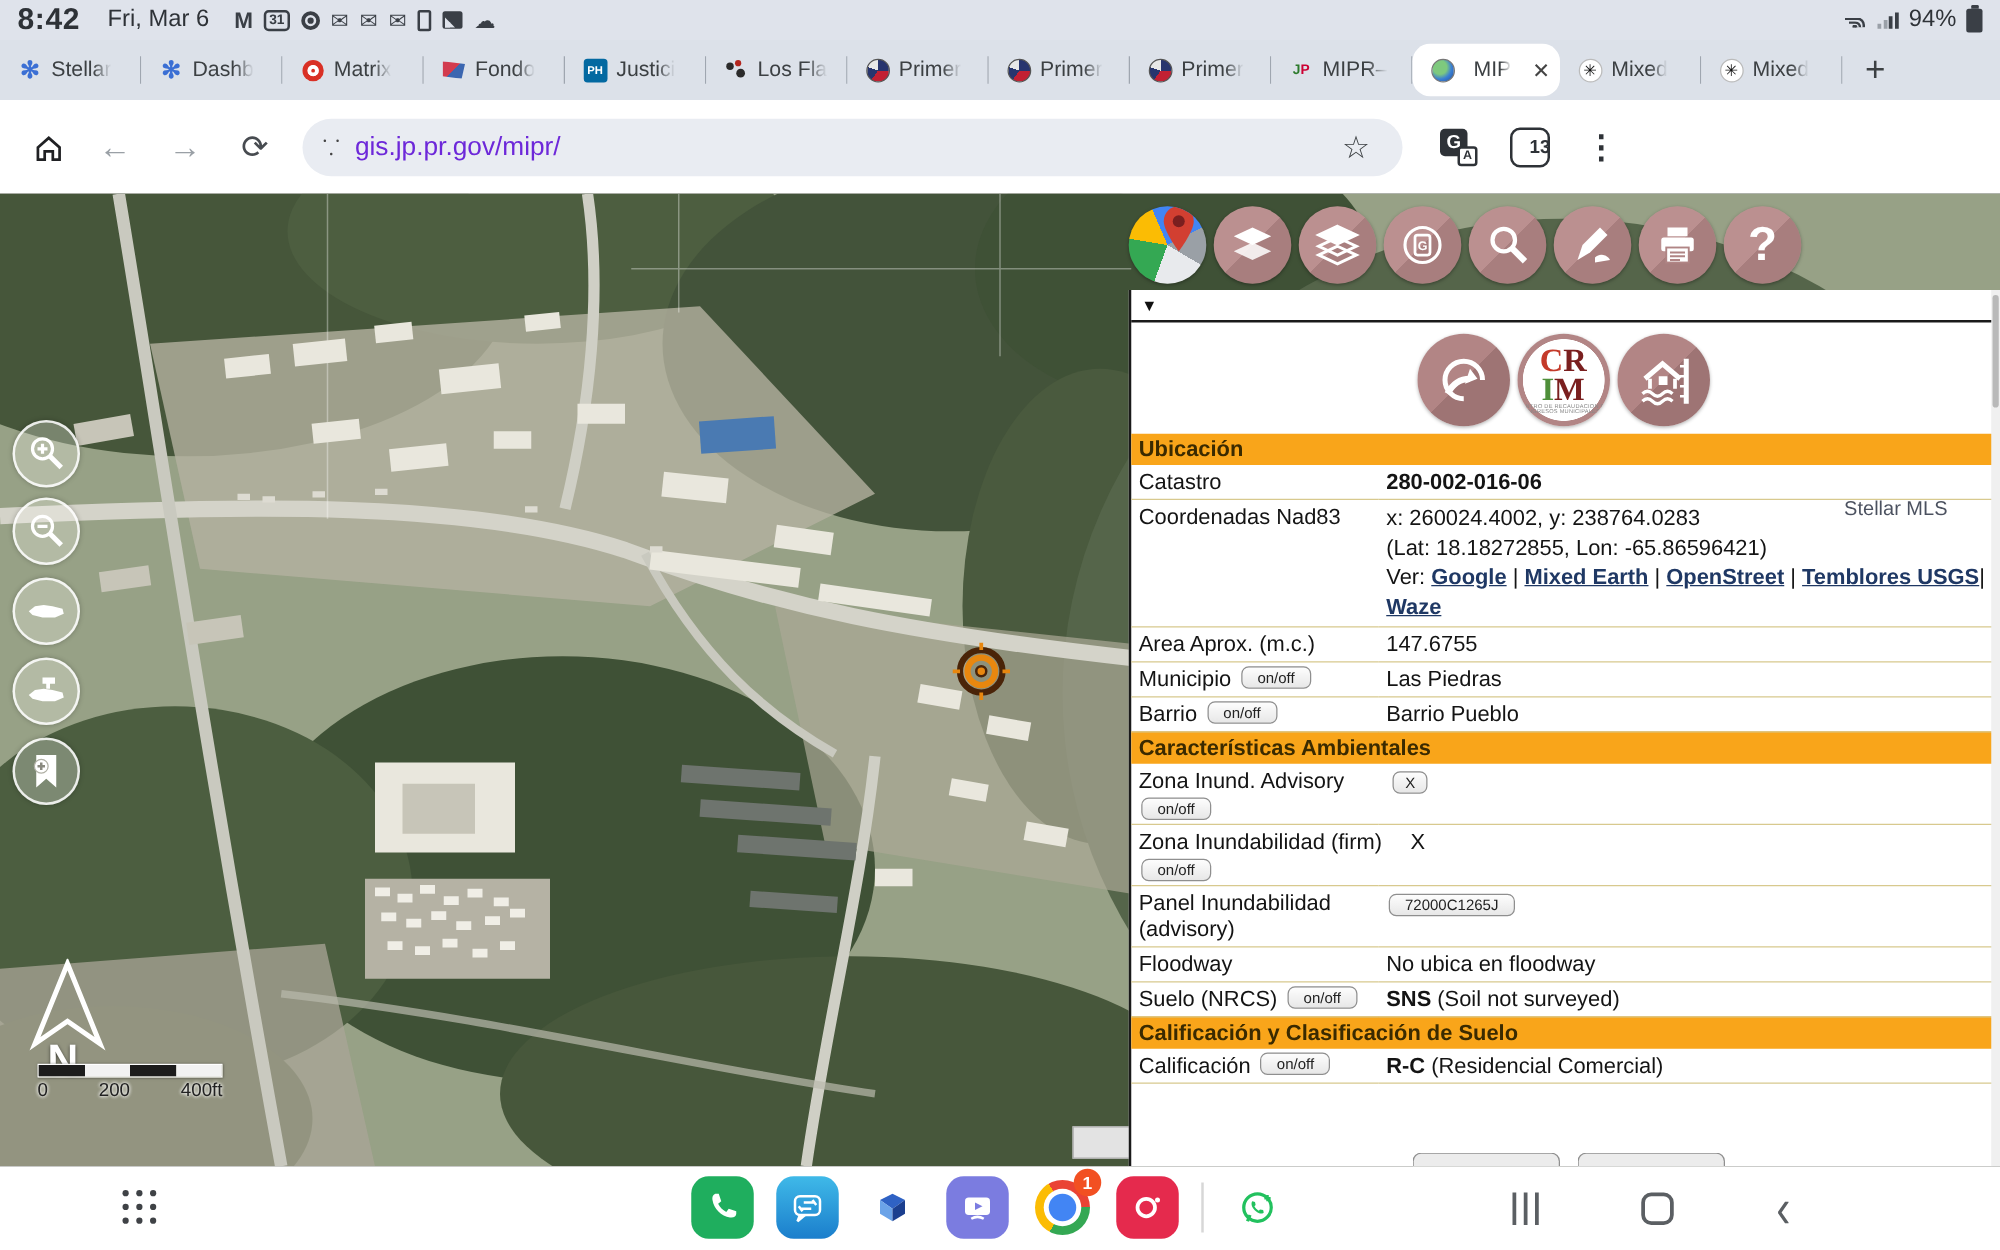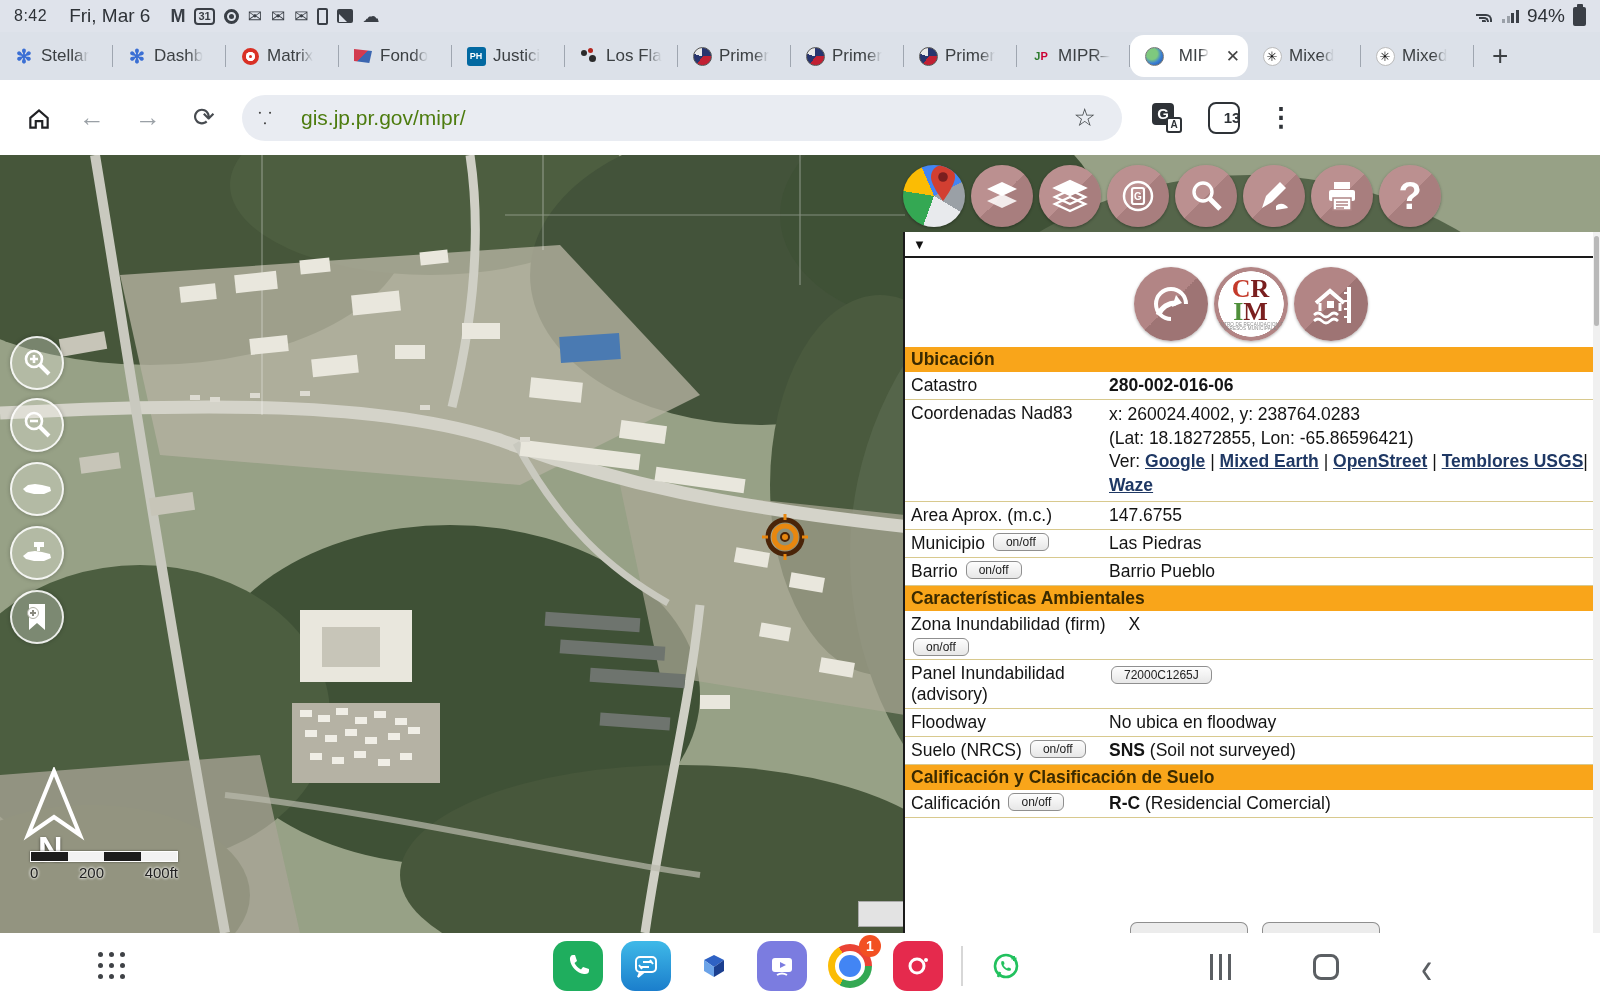--- a/index.html
+++ b/index.html
@@ -2,21 +2,21 @@
 <html><head>
 <meta charset="utf-8">
 <style>
   * { margin:0; padding:0; box-sizing:border-box; }
   html,body { width:1600px; height:1000px; overflow:hidden; background:#000;
     font-family:"Liberation Sans", sans-serif; }
 
   
   #statusbar { position:absolute; left:0; top:0; width:1600px; height:32px;
     background:#dfe3eb; color:#2e3237; display:flex; align-items:center; padding:0 14px; }
-  #statusbar .time { font-size:16px; font-weight:normal; letter-spacing:.5px; }
+  #statusbar .time { font-size:24px; font-weight:bold; letter-spacing:.5px; }
   #statusbar .date { font-size:19px; margin-left:22px; }
   .sb-icons { display:flex; align-items:center; gap:9px; margin-left:20px; }
   .sb-ic { color:#3a3f46; font-size:17px; line-height:1; }
   .sb-m { font-weight:bold; font-size:18px; }
   .sb-cal { border:2px solid #3a3f46; border-radius:4px; font-size:11px; font-weight:bold;
     padding:0 2px; line-height:13px; }
   .sb-chrome { width:15px; height:15px; border:3px solid #3a3f46; border-radius:50%; position:relative; }
   .sb-chrome::after{ content:""; position:absolute; inset:2px; background:#3a3f46; border-radius:50%; }
   .sb-phone { width:11px; height:17px; border:2px solid #3a3f46; border-radius:2px; }
   .sb-img { width:16px; height:14px; background:#3a3f46; border-radius:2px; position:relative; overflow:hidden;}
@@ -71,21 +71,21 @@
   
   #addrbar { position:absolute; left:0; top:80px; width:1600px; height:75px; background:#fff;
     display:flex; align-items:center; padding:0 18px; }
   .nav-ic { font-size:26px; color:#474b50; width:56px; text-align:center; }
   .nav-ic.dim { color:#9aa0a6; }
   .home-ic { width:24px; height:24px; margin:0 14px 0 8px; position:relative; }
   .home-ic svg { width:26px; height:26px; stroke:#202124; fill:none; stroke-width:2; }
   .url-pill { flex:0 0 880px; height:46px; background:#e9ecf2; border-radius:23px; display:flex;
     align-items:center; padding:0 16px; margin-left:10px; }
   .tune { font-size:17px; color:#444; letter-spacing:-2px; margin-right:14px; }
-  .url-text { font-size:21px; color:#4d7c0f; flex:1;margin-left:17px; }
+  .url-text { font-size:21px; color:#6d28d9; flex:1; }
   .star { font-size:25px; color:#3c4043; padding:0 10px; }
   .translate { width:30px; height:30px; position:relative; margin:0 26px 0 30px; }
   .translate .g1 { position:absolute; left:0; top:0; width:22px; height:22px; background:#2e3237;
     border-radius:4px; color:#fff; font-size:15px; font-weight:bold; display:flex; align-items:center; justify-content:center;}
   .translate .g2 { position:absolute; right:0; bottom:0; width:16px; height:16px; background:#fff;
     border:2px solid #2e3237; border-radius:3px; color:#2e3237; font-size:10px; font-weight:bold;
     display:flex; align-items:center; justify-content:center;}
   .tabcount { width:32px; height:32px; border:2.5px solid #2e3237; border-radius:8px; color:#2e3237;
     font-size:15px; font-weight:bold; display:flex; align-items:center; justify-content:center; margin-right:28px;padding-left:16px;}
   .kebab { font-size:26px; color:#2e3237; font-weight:bold; }
@@ -147,21 +147,21 @@
   .bold { font-weight:bold; }
   .btn { display:inline-block; background:linear-gradient(#fdfdfd,#e7e7e7); border:1.5px solid #8f8f8f;
     border-radius:6px; padding:1px 12px; font-size:12px; color:#222; margin:0 2px; white-space:nowrap; }
   .btn.sq { padding:1px 9px; }
   a.plink { color:#1f3864; text-decoration:underline; font-weight:bold; }
   .linkline { line-height:1.35; }
   .lblflex { display:flex; align-items:flex-start; gap:6px; flex-wrap:wrap; }
   .cutbtns { position:absolute; bottom:-2px; left:225px; display:flex; gap:14px; }
   .cutbtn { width:118px; height:13px; border:1.5px solid #8f8f8f; border-bottom:none;
     border-radius:7px 7px 0 0; background:#ececec; }
-  .watermark { position:absolute; right:42px; top:244px; color:#ffffff; font-size:16px; opacity:.75; }
+  .watermark { position:absolute; right:42px; top:244px; color:#0f172a; font-size:16px; opacity:.75; }
   .pscroll { position:absolute; right:0; top:77px; width:7px; height:701px; background:#f0f0f0; }
   .pscroll i { display:block; width:5px; margin:4px auto 0; height:90px; background:#b9b9b9; border-radius:3px;}
 
   
   #dock { position:absolute; left:0; top:933px; width:1600px; height:67px; background:#fff;
     display:flex; align-items:center; }
   .appsgrid { position:absolute; left:98px; top:19px; display:grid; grid-template-columns:repeat(3,5px);
     gap:6px; }
   .appsgrid i { width:5px; height:5px; border-radius:50%; background:#3f4246; }
   .dockicons { position:absolute; left:553px; top:8px; display:flex; align-items:center; gap:18px; }
@@ -631,20 +631,27 @@
           <span class="btn">on/off</span>
               </span>
             </td>
         <td>Barrio Pueblo</td>
       </tr>
       <tr class="hdr">
             <td colspan="2">Características Ambientales</td>
           </tr>
       <tr>
         <td colspan="2">
+          <span>Zona Inund. Advisory</span>
+          <span class="btn sq" style="margin-left:34px">X</span><br>
+          <span class="btn">on/off</span>
+        </td>
+      </tr>
+      <tr>
+        <td colspan="2">
           <span>Zona Inundabilidad (firm)</span>
           <span style="margin-left:18px">X</span><br>
           <span class="btn">on/off</span>
         </td>
       </tr>
       <tr>
         <td class="lblcol">
           <span>Panel Inundabilidad</span><br>
           <span>(advisory)</span></td>
         <td><span class="btn">72000C1265J</span></td>

